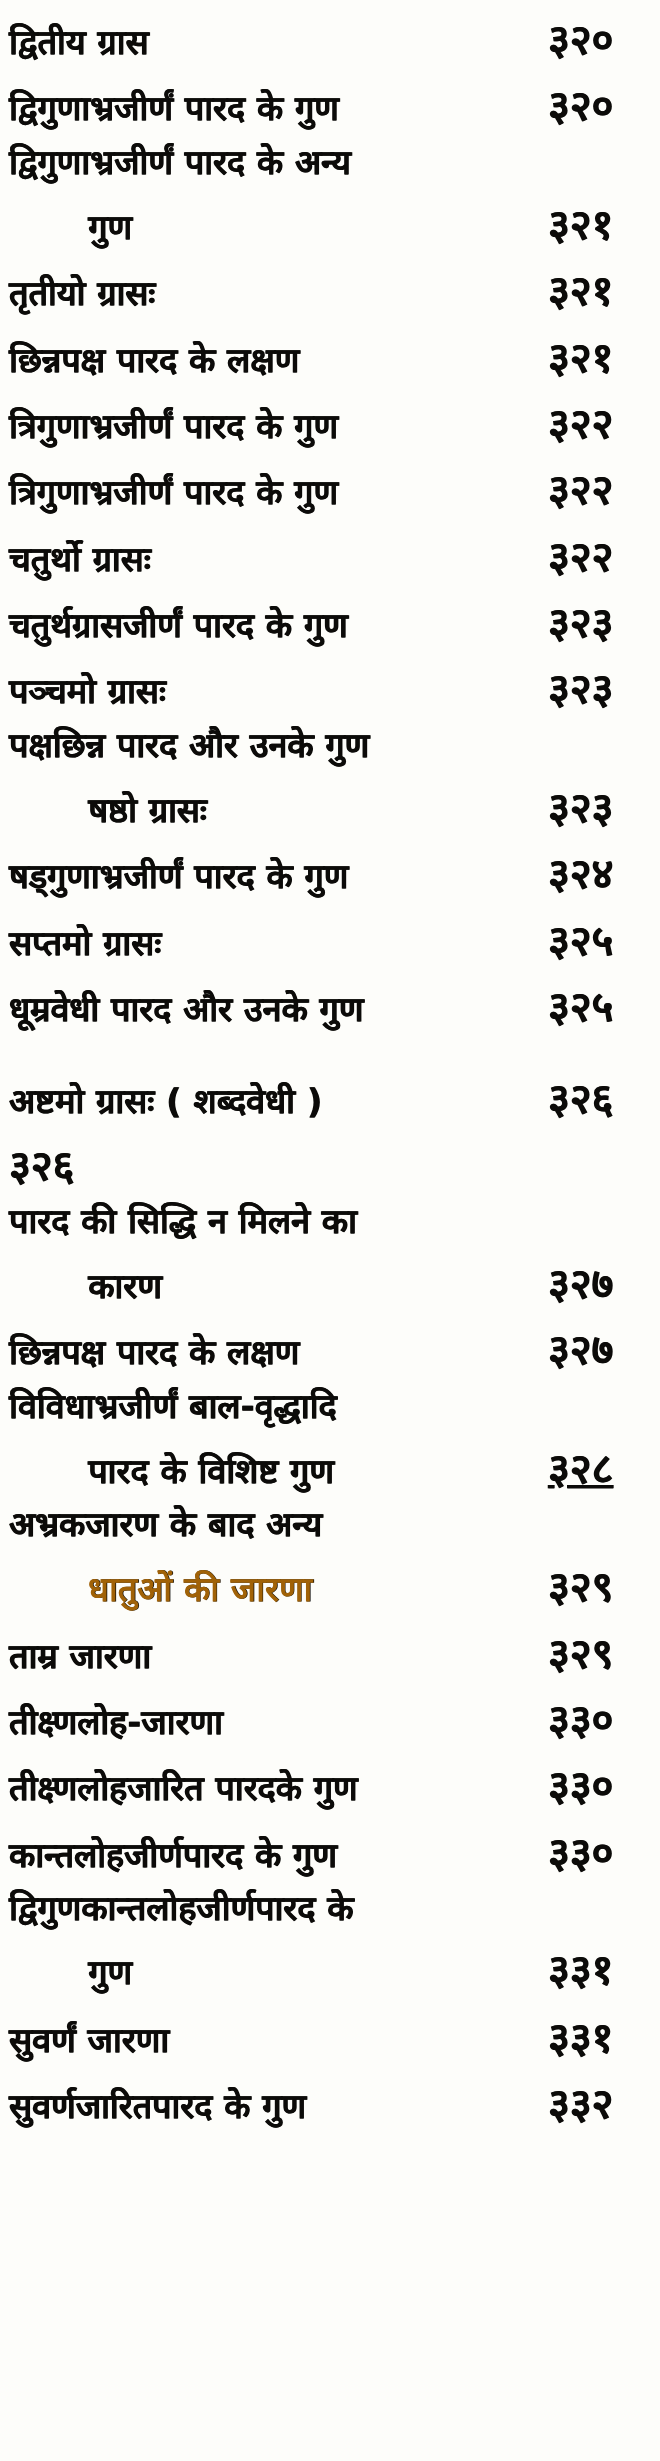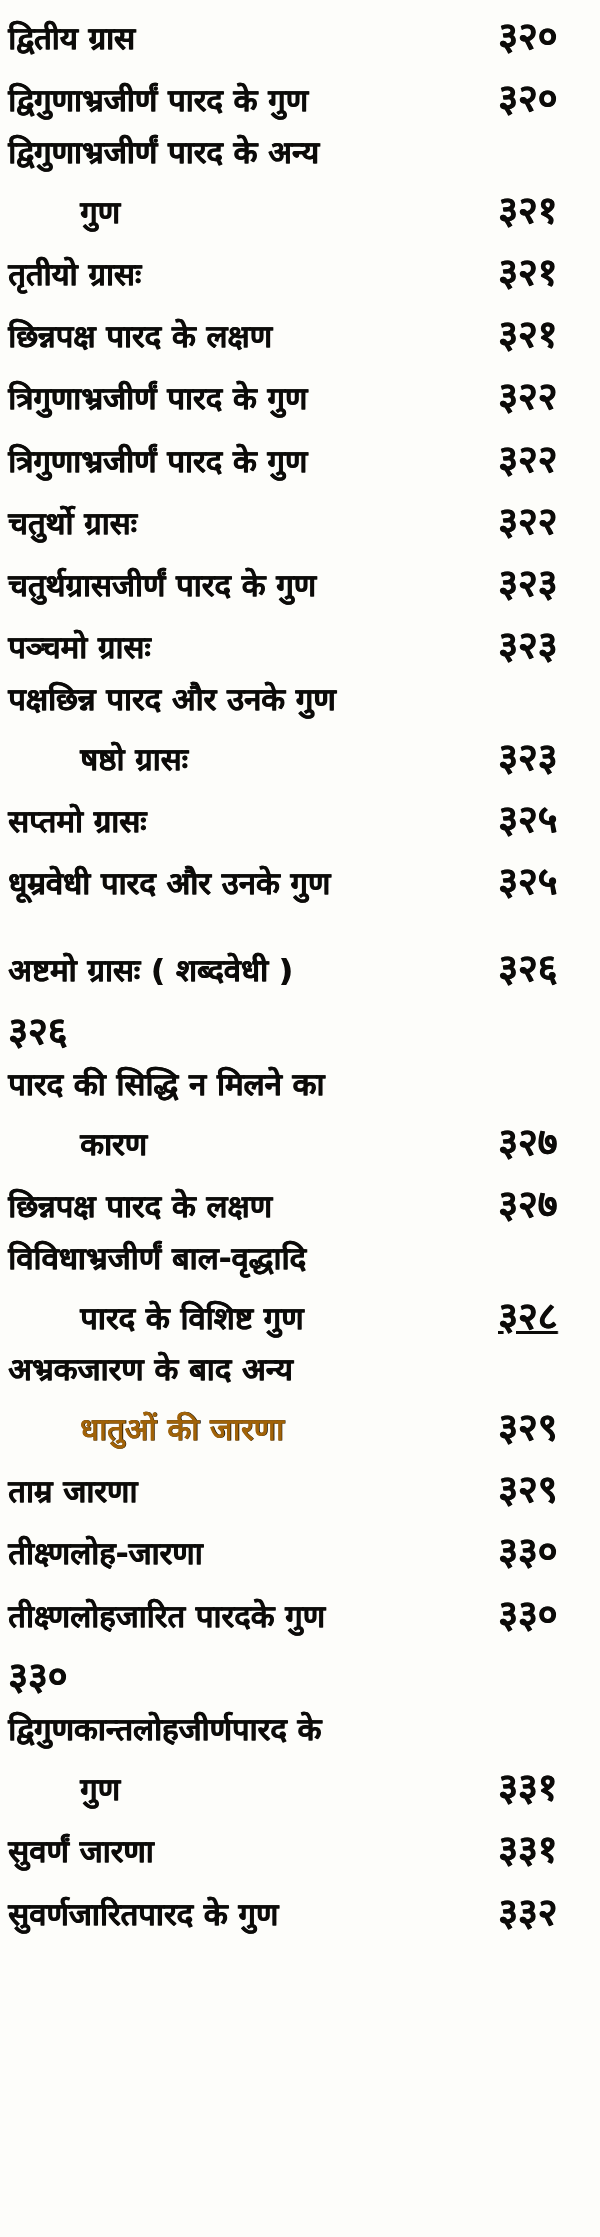--- a/index.html
+++ b/index.html
@@ -103,20 +103,24 @@
     </div>
     <div class="toc-row">
       <span class="toc-title" style="color: rgb(12, 11, 9);">पक्षछिन्न पारद और उनके गुण</span>
       <span class="toc-page" style="color: rgb(12, 11, 9);"></span>
     </div>
     <div class="toc-row indent">
       <span class="toc-title" style="color: rgb(12, 11, 9);">षष्ठो ग्रासः</span>
       <span class="toc-page" style="color: rgb(12, 11, 9);">३२३</span>
     </div>
     <div class="toc-row">
+      <span class="toc-title" style="color: rgb(12, 11, 9);">षड्गुणाभ्रजीर्णं पारद के गुण</span>
+      <span class="toc-page" style="color: rgb(12, 11, 9);">३२४</span>
+    </div>
+    <div class="toc-row">
       <span class="toc-title" style="color: rgb(12, 11, 9);">सप्तमो ग्रासः</span>
       <span class="toc-page" style="color: rgb(12, 11, 9);">३२५</span>
     </div>
     <div class="toc-row">
       <span class="toc-title" style="color: rgb(12, 11, 9);">धूम्रवेधी पारद और उनके गुण</span>
       <span class="toc-page" style="color: rgb(12, 11, 9);">३२५</span>
     </div>
     <div class="toc-row">
       <span class="toc-title" style="color: rgb(12, 11, 9); margin-top: 36px;">अष्टमो ग्रासः ( शब्दवेधी )</span>
       <span class="toc-page" style="color: rgb(12, 11, 9);">३२६</span>
@@ -158,20 +162,21 @@
     </div>
     <div class="toc-row">
       <span class="toc-title" style="color: rgb(12, 11, 9);">तीक्ष्णलोह-जारणा</span>
       <span class="toc-page" style="color: rgb(12, 11, 9);">३३०</span>
     </div>
     <div class="toc-row">
       <span class="toc-title" style="color: rgb(12, 11, 9);">तीक्ष्णलोहजारित पारदके गुण</span>
       <span class="toc-page" style="color: rgb(12, 11, 9);">३३०</span>
     </div>
     <div class="toc-row">
+      <span class="toc-title" style="color: rgb(12, 11, 9);">कान्तलोहजीर्णपारद के गुण</span>
       <span class="toc-page" style="color: rgb(12, 11, 9);">३३०</span>
     </div>
     <div class="toc-row">
       <span class="toc-title" style="color: rgb(12, 11, 9);">द्विगुणकान्तलोहजीर्णपारद के</span>
       <span class="toc-page" style="color: rgb(12, 11, 9);"></span>
     </div>
     <div class="toc-row indent">
       <span class="toc-title" style="color: rgb(12, 11, 9);">गुण</span>
       <span class="toc-page" style="color: rgb(12, 11, 9);">३३१</span>
     </div>

